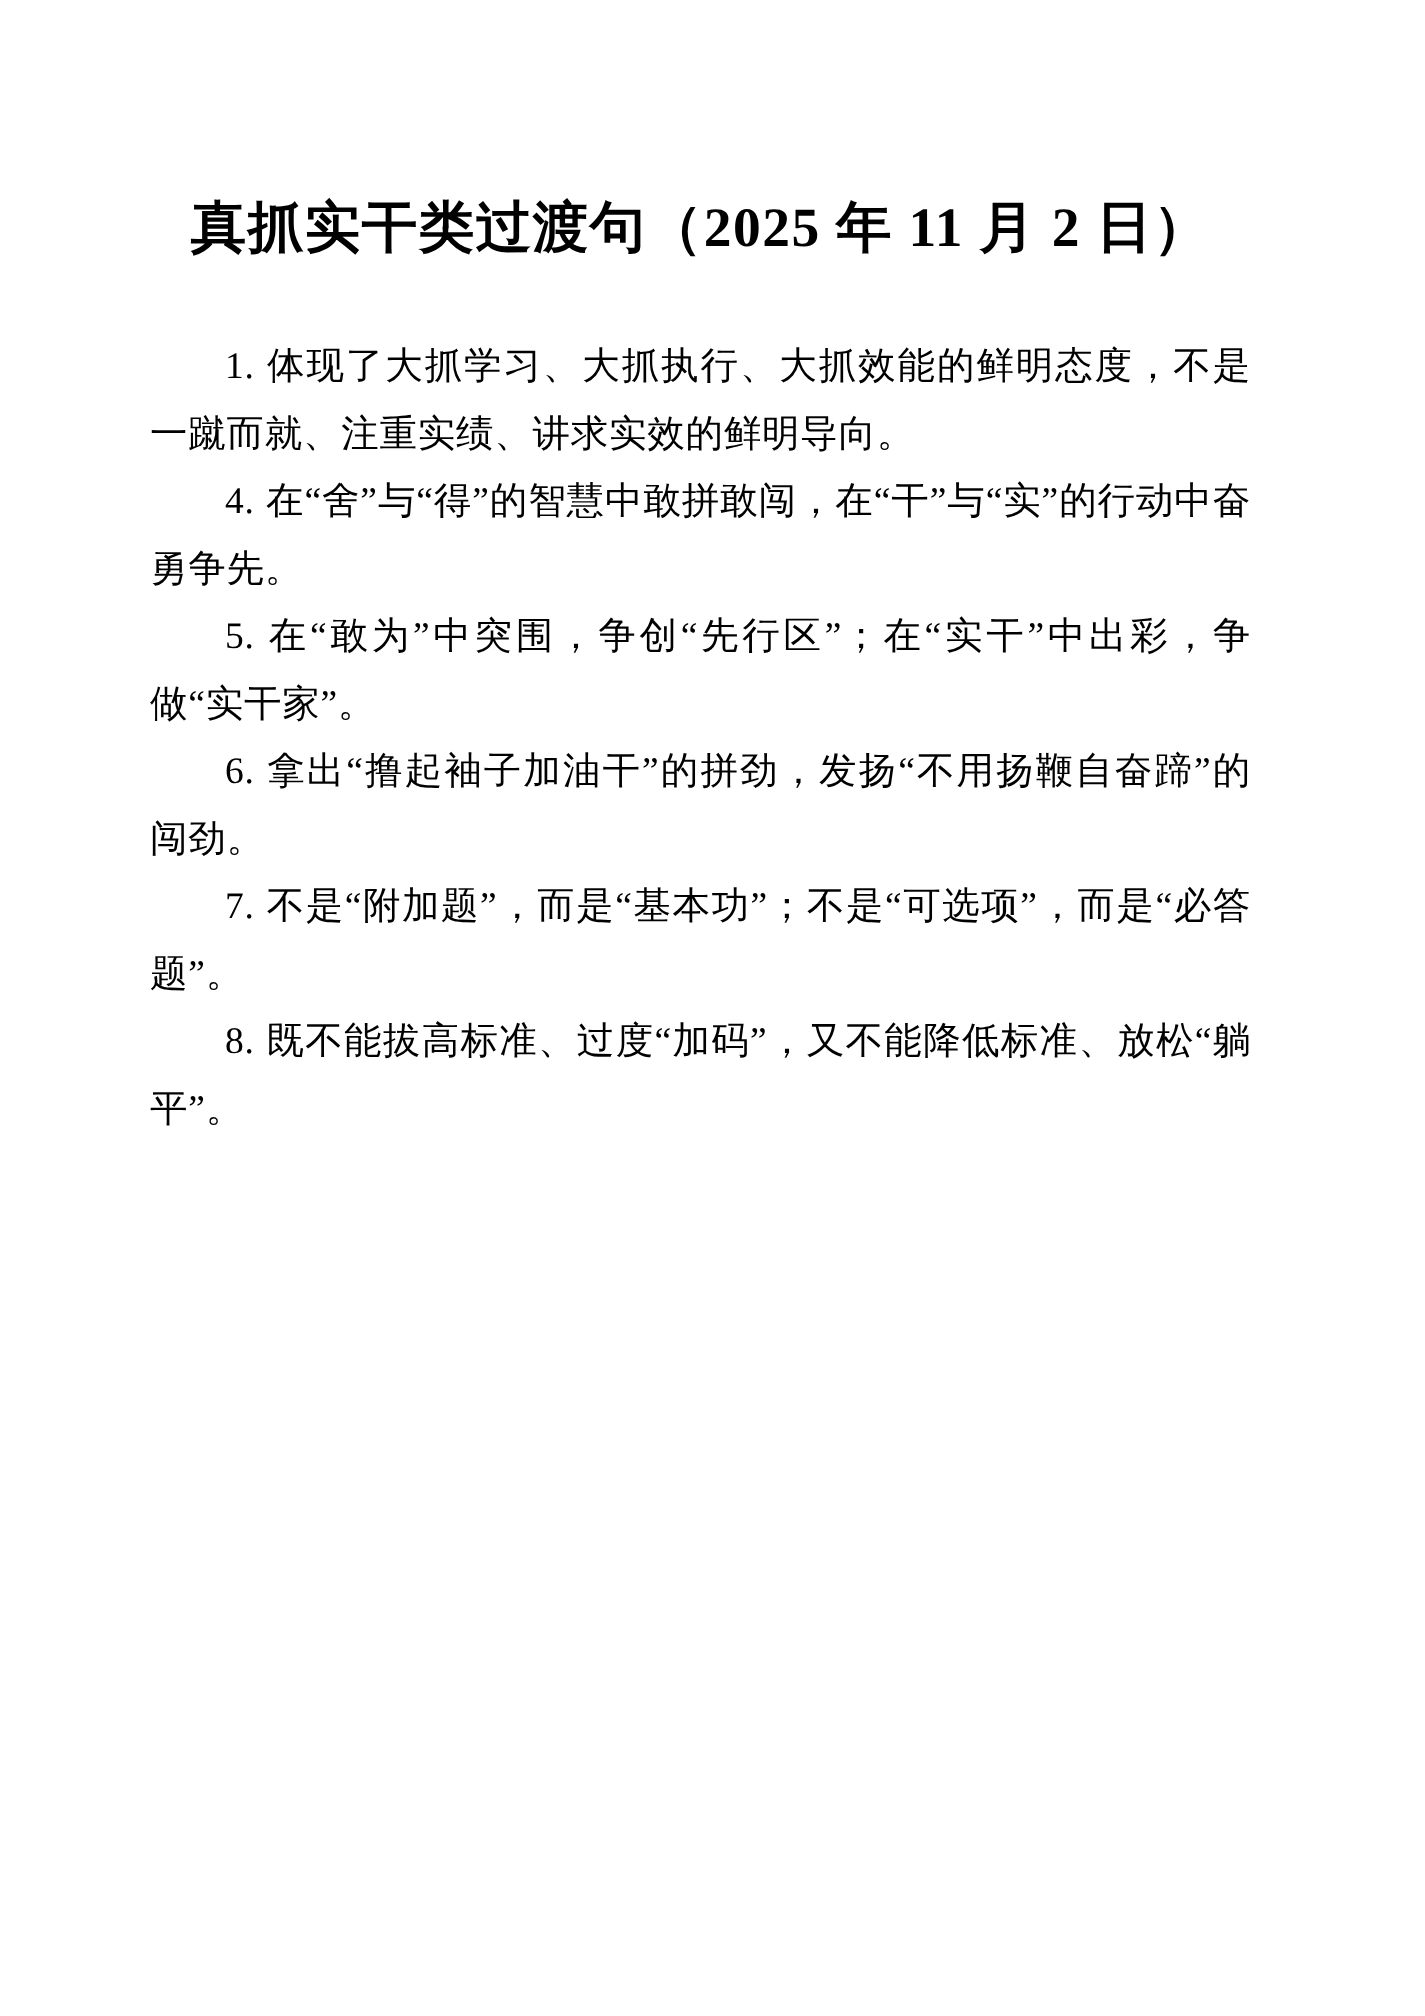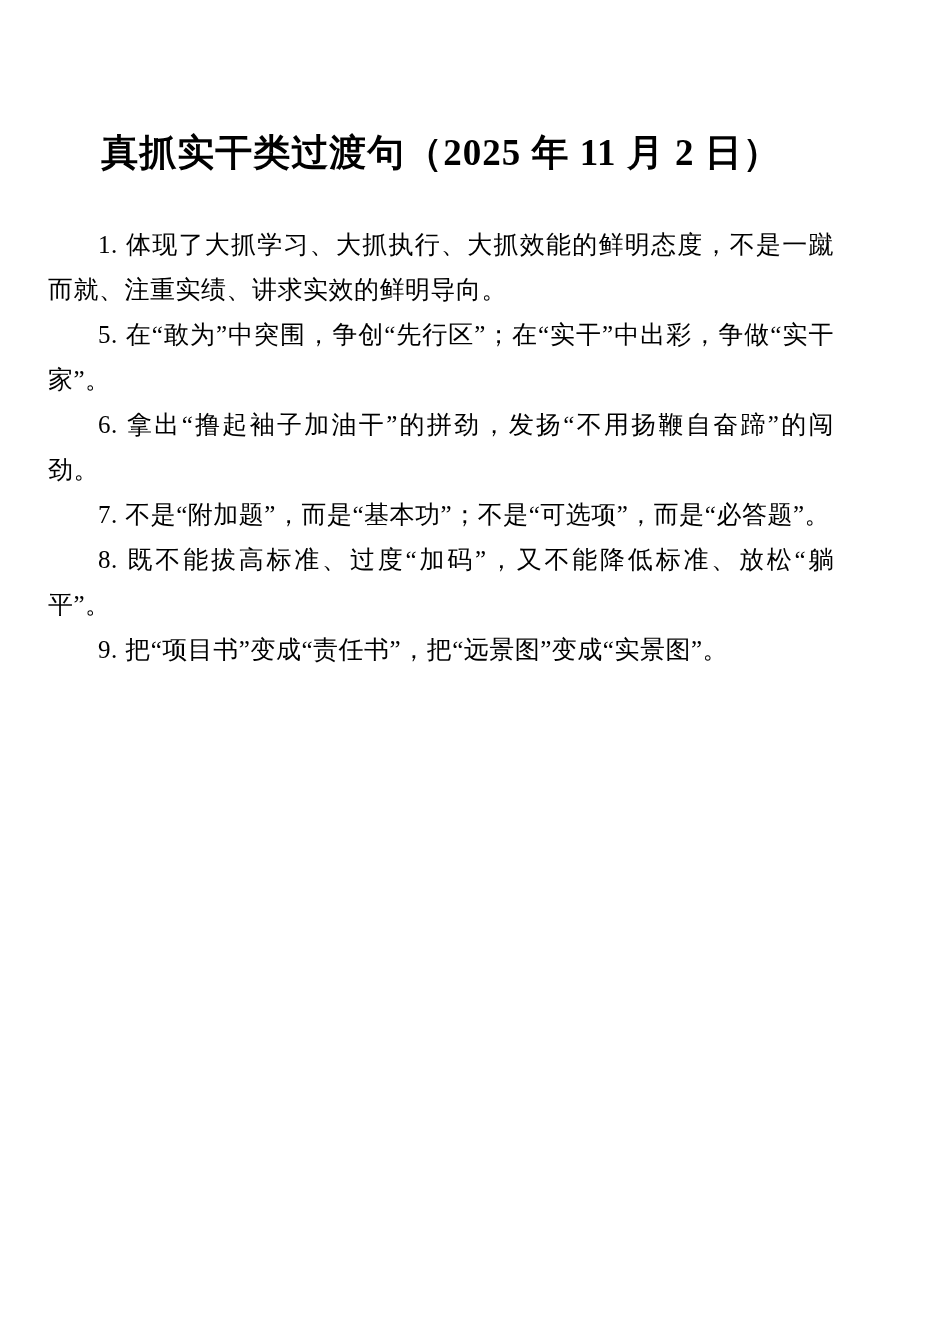--- a/index.html
+++ b/index.html
@@ -12,21 +12,21 @@
     height: 1344px;
     overflow: hidden;
     font-family: "Liberation Serif", "DejaVu Serif", serif;
     color: #000000;
   }
   .page {
     box-sizing: border-box;
     width: 950px;
     height: 1344px;
     background: #ffffff;
-    padding: 128px 116px 0 48px;
+    padding: 128px 116px 0 100px;
   }
   .doc-title {
     margin: 0 0 44px 0;
     font-size: 37px;
     font-weight: bold;
     line-height: 1.35;
     text-align: center;
     letter-spacing: 1px;
     white-space: nowrap;
     font-family: "Liberation Serif", "DejaVu Serif", serif;
@@ -52,26 +52,26 @@
 <div class="page">
 
   <h1 class="doc-title">真抓实干类过渡句（2025 年 11 月 2 日）</h1>
 
   <div class="doc-body">
 
     <p class="para"><span class="num">1.</span><span>体现了大抓学习、大抓执行、大抓效能的鲜明态度，不是一蹴而就、注重实绩、讲求实效的鲜明导向。</span></p>
 
 
 
+    <p class="para"><span class="num">4.</span><span>在“舍”与“得”的智慧中敢拼敢闯，在“干”与“实”的行动中奋勇争先。</span></p>
 
     <p class="para"><span class="num">5.</span><span>在“敢为”中突围，争创“先行区”；在“实干”中出彩，争做“实干家”。</span></p>
 
     <p class="para"><span class="num">6.</span><span>拿出“撸起袖子加油干”的拼劲，发扬“不用扬鞭自奋蹄”的闯劲。</span></p>
 
     <p class="para"><span class="num">7.</span><span>不是“附加题”，而是“基本功”；不是“可选项”，而是“必答题”。</span></p>
 
     <p class="para"><span class="num">8.</span><span>既不能拔高标准、过度“加码”，又不能降低标准、放松“躺平”。</span></p>
 
-    <p class="para"><span class="num">9.</span><span>把“项目书”变成“责任书”，把“远景图”变成“实景图”。</span></p>
 
 
   </div>
 </div>
 
 </body></html>

